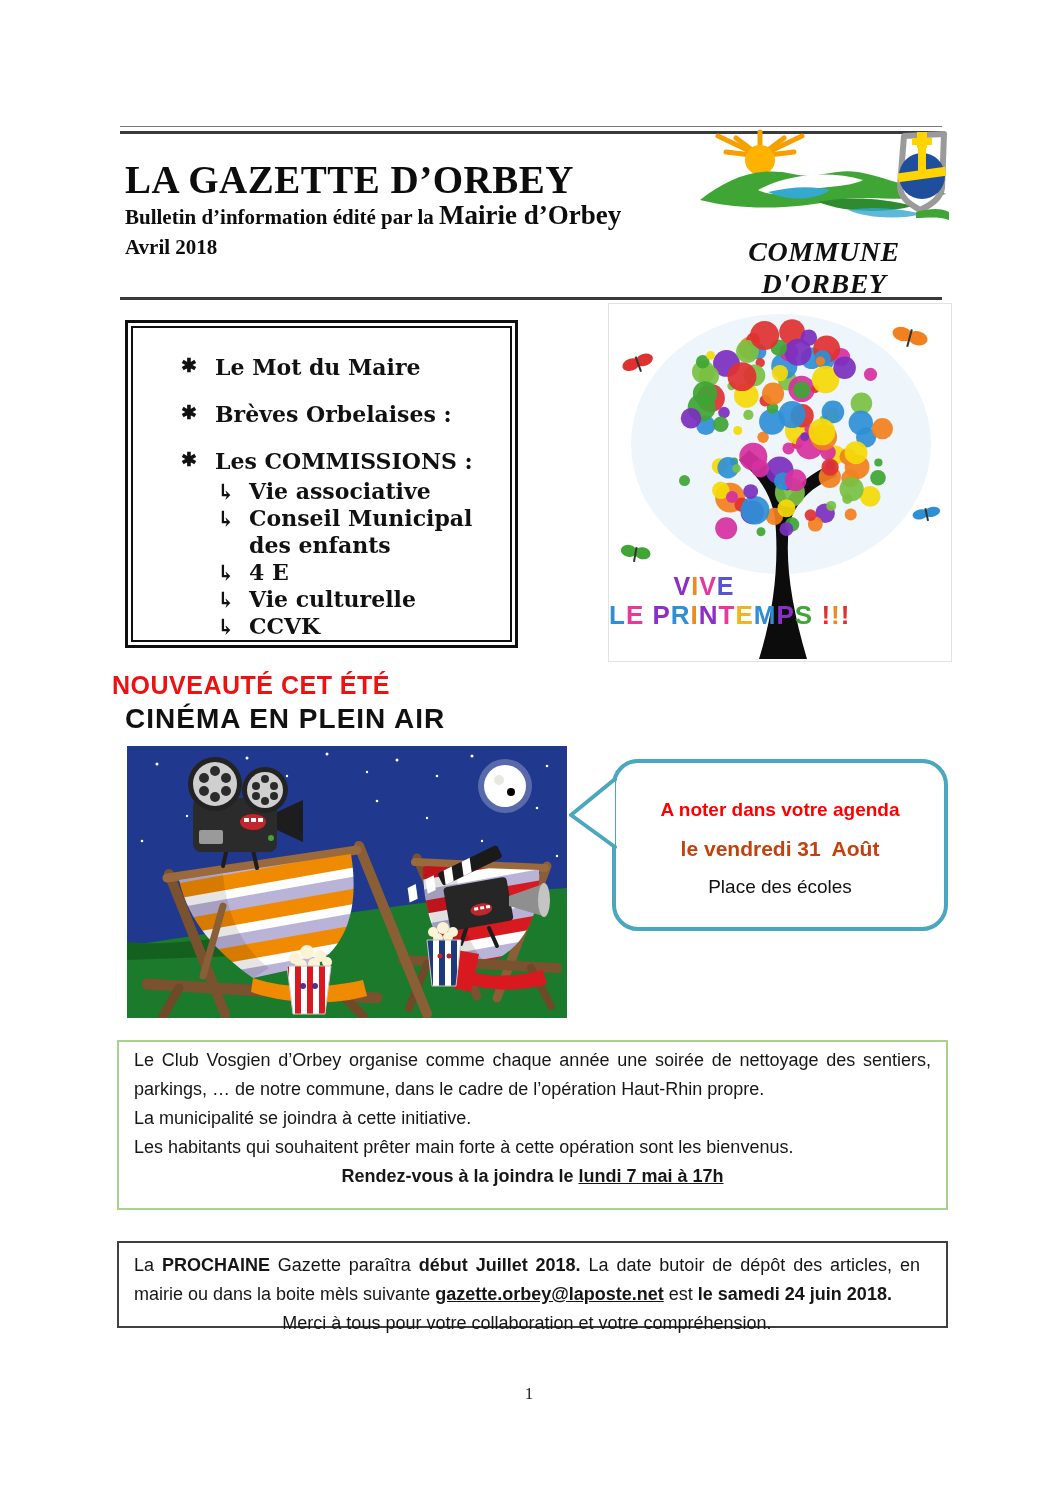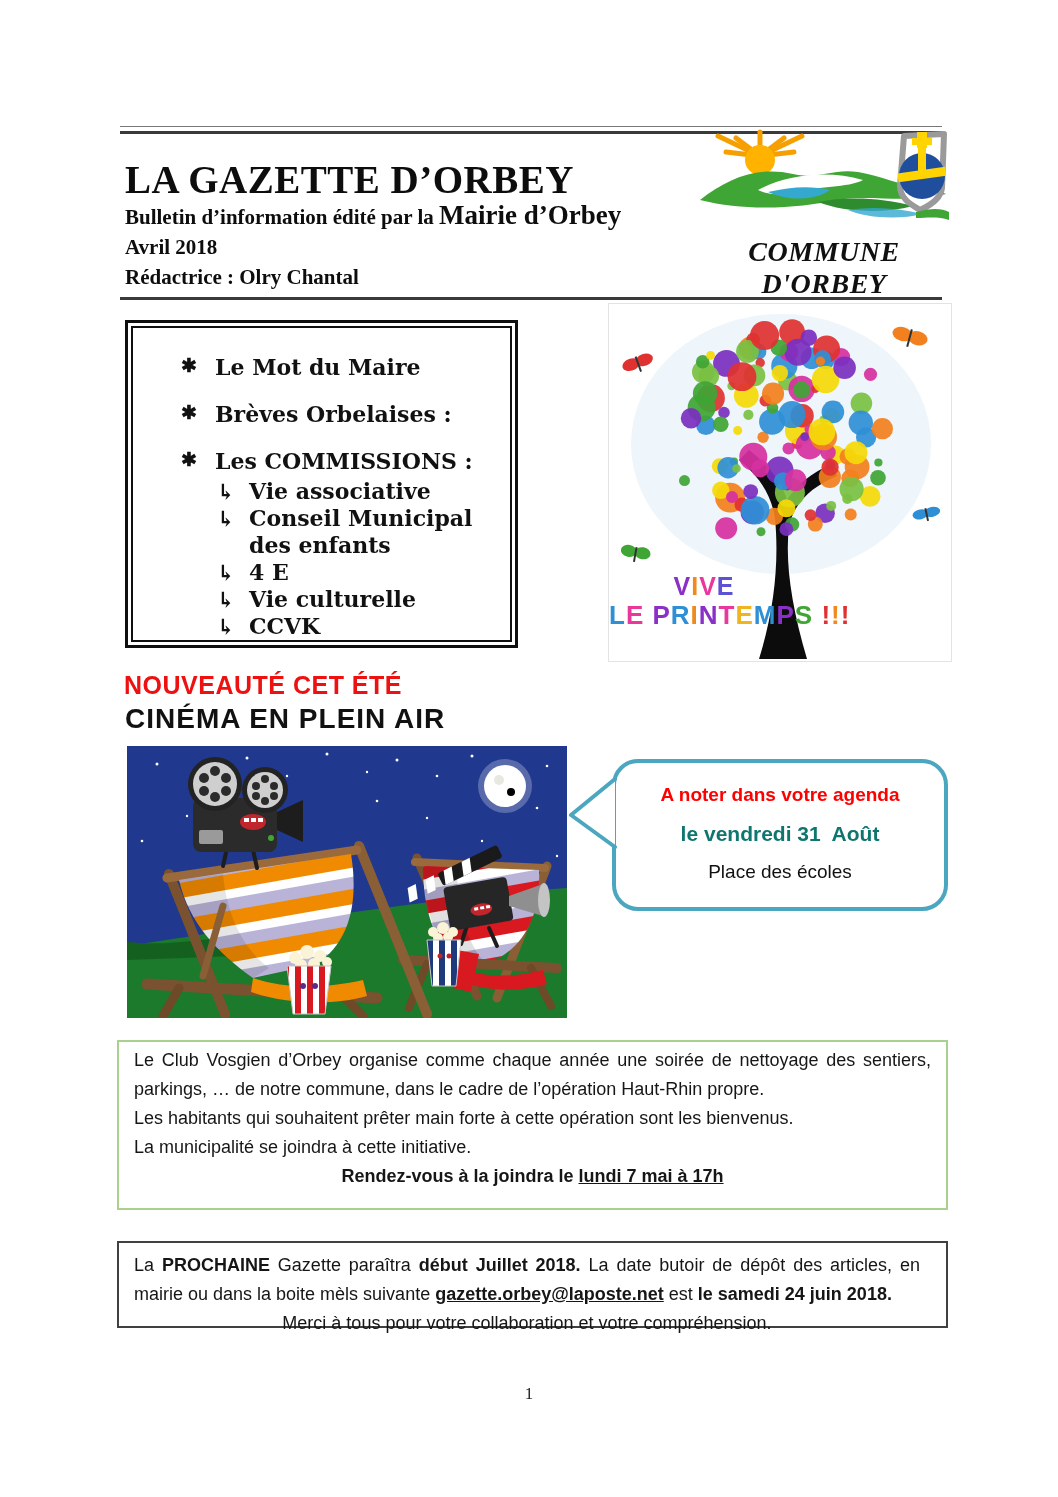--- a/index.html
+++ b/index.html
@@ -28,32 +28,32 @@
   .toc-subitem{display:flex;line-height:27px;}
   .toc-subbullet{width:32px;flex:0 0 32px;font-size:21px;}
   .toc-sublabel{max-width:238px;}
   
   .tree-art{position:absolute;left:608px;top:303px;width:342px;height:357px;
         border:1px solid #e3e3e3;background:#fff;}
   .tree-caption{position:absolute;left:0;top:268px;width:190px;text-align:center;
         font-weight:bold;line-height:29px;font-size:25px;letter-spacing:1px;}
   .tree-caption .l2{font-size:26px;}
   
-  .h-red{position:absolute;left:124px;top:671px;font-size:25px;font-weight:bold;
+  .h-red{position:absolute;left:112px;top:671px;font-size:25px;font-weight:bold;
         color:var(--accent-red,#e11);letter-spacing:.5px;}
   .h-black{position:absolute;left:125px;top:703px;font-size:28px;font-weight:bold;color:#111;
         letter-spacing:1px;}
   
   .cinema{position:absolute;left:127px;top:746px;width:440px;height:272px;}
   
-  .bubble{position:absolute;left:612px;top:759px;width:336px;height:152px;box-sizing:border-box;
+  .bubble{position:absolute;left:612px;top:759px;width:336px;height:172px;box-sizing:border-box;
         border:4px solid var(--accent-teal,#4ba6c0);border-radius:26px;background:#fff;
-        text-align:center;padding-top:21px;}
+        text-align:center;padding-top:36px;}
   .bubble .l1{color:#f00;font-size:19px;font-weight:bold;}
-  .bubble .l2{color:#0f766e;font-size:21px;font-weight:bold;margin-top:16px;white-space:pre;text-align:center;}
+  .bubble .l2{color:#c2410c;font-size:21px;font-weight:bold;margin-top:16px;white-space:pre;text-align:center;}
   .bubble .l3{color:#111;font-size:19px;margin-top:15px;}
   .bubble-tail{position:absolute;left:565px;top:777px;width:52px;height:74px;z-index:3;}
   
   .notice{position:absolute;left:117px;width:831px;box-sizing:border-box;background:#fff;
         font-size:18px;line-height:29px;color:#161616;}
   .notice-green{top:1040px;height:170px;border:2px solid var(--green-border,#a9d08e);
         padding:4px 15px 0 15px;}
   .notice-dark{top:1241px;height:87px;border:2px solid var(--dark-border,#404040);
         padding:8px 26px 0 15px;}
   .notice p{margin:0;text-align:justify;}
@@ -65,21 +65,20 @@
 <body>
 
 <div class="page">
 
   <div class="rule-thinthick" style="top:126px"></div>
   <h1 class="masthead">LA GAZETTE D’ORBEY</h1>
 
   <div class="subtitle">
     <div><span>Bulletin d’information édité par la </span><span class="big">Mairie d’Orbey</span></div>
     <div>Avril 2018</div>
-    <div>Rédactrice : Olry Chantal</div>
   </div>
 
   <div class="logo-wrap">
     <svg width="252" height="102" viewBox="0 0 252 102">
 
       <g>
         <g stroke="#F5A000" stroke-width="5" stroke-linecap="round">
           <line x1="62" y1="28" x2="62" y2="4"></line>
           <line x1="62" y1="28" x2="38" y2="10"></line>
           <line x1="62" y1="28" x2="86" y2="10"></line>
@@ -464,22 +463,22 @@
     <path d="M50,2 L6,38 L50,70" fill="#ffffff" style="stroke:var(--accent-teal,#4BA6C0)" stroke-width="4" stroke-linejoin="round" stroke-linecap="round"></path>
   </svg>
   <div class="bubble">
     <div class="l1" style="color: rgb(255, 0, 0);">A noter dans votre agenda</div>
     <div class="l2">le vendredi 31  Août</div>
     <div class="l3">Place des écoles</div>
   </div>
 
   <div class="notice notice-green">
     <p>Le Club Vosgien d’Orbey organise comme chaque année une soirée de nettoyage des sentiers, parkings, … de notre commune, dans le cadre de l’opération Haut-Rhin propre.</p>
+    <p style="text-align:left">La municipalité se joindra à cette initiative.</p>
     <p style="text-align:left">Les habitants qui souhaitent prêter main forte à cette opération sont les bienvenus.</p>
-    <p style="text-align:left">La municipalité se joindra à cette initiative.</p>
     <p class="center"><span style="font-weight: 700;">Rendez-vous à la joindra le </span><span style="font-weight: 700; text-decoration: underline;">lundi 7 mai à 17h</span></p>
   </div>
 
   <div class="notice notice-dark">
     <p><span>La </span><span style="font-weight: 700;">PROCHAINE</span><span> Gazette paraîtra </span><span style="font-weight: 700;">début Juillet 2018.</span><span> La date butoir de dépôt des articles, en mairie ou dans la boite mèls suivante </span><span style="font-weight: 700; text-decoration: underline;">gazette.orbey@laposte.net</span><span> est </span><span style="font-weight: 700;">le samedi 24 juin 2018.</span></p>
     <p class="center"><span>Merci à tous pour votre collaboration et votre compréhension.</span></p>
   </div>
 
   <div class="pagenum">1</div>
 </div>

